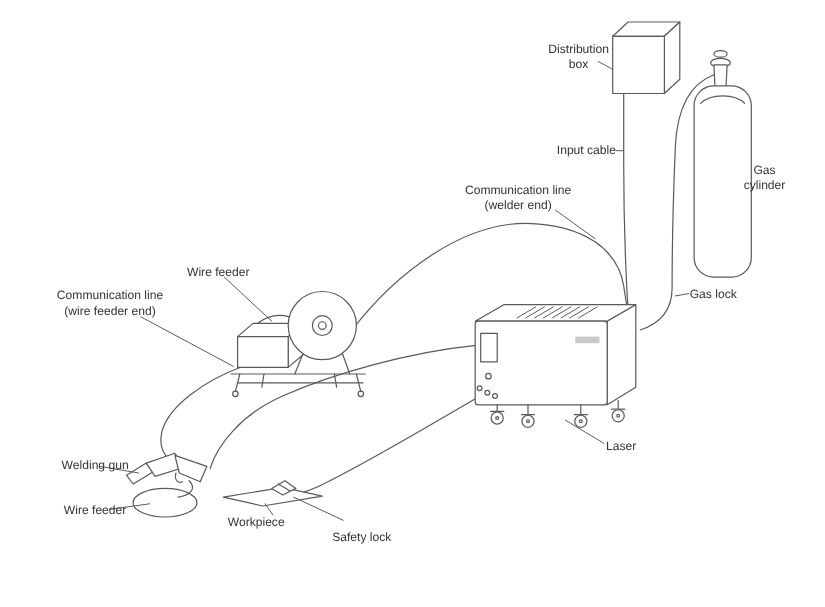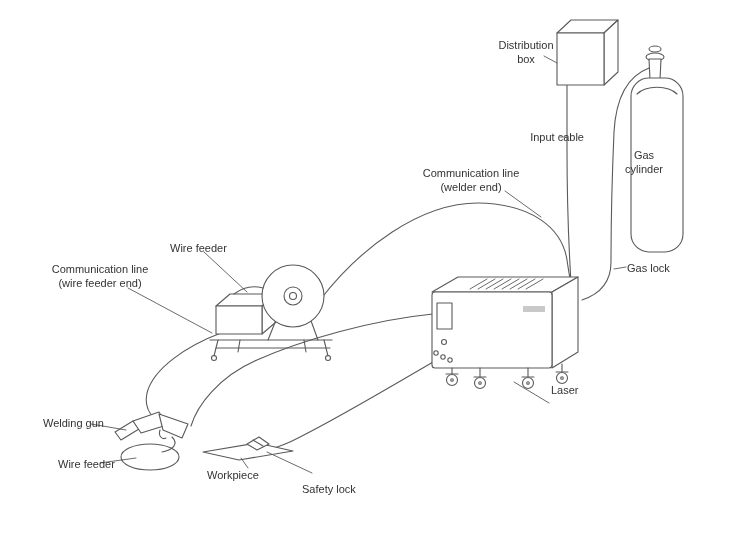--- a/index.html
+++ b/index.html
@@ -138,38 +138,38 @@
       <path d="M100,463 L136,458"></path>
       <path d="M248,468 L241,458"></path>
       <path d="M312,473 L267,452"></path>
       <path d="M549,403 L514,382"></path>
     </g>
   </svg>
 
   <div class="label center" style="left:490px;top:38px;width:72px">Distribution
 box</div>
 
-  <div class="label right" style="left:524px;top:130px;width:60px">Input cable</div>
+  <div class="label right" style="left:500px;top:130px;width:60px">Input cable</div>
 
-  <div class="label center" style="left:616px;top:148px;width:56px">Gas
+  <div class="label center" style="left:667px;top:148px;width:56px">Gas
 cylinder</div>
 
   <div class="label center" style="left:416px;top:166px;width:110px">Communication line
 (welder end)</div>
 
   <div class="label" style="left:627px;top:261px;width:48px">Gas lock</div>
 
   <div class="label" style="left:170px;top:241px;width:62px">Wire feeder</div>
 
   <div class="label center" style="left:40px;top:262px;width:120px">Communication line
 (wire feeder end)</div>
 
-  <div class="label" style="left:43px;top:416px;width:66px">Welding gun</div>
+  <div class="label" style="left:56px;top:416px;width:66px">Welding gun</div>
 
   <div class="label" style="left:58px;top:457px;width:62px">Wire feeder</div>
 
   <div class="label" style="left:207px;top:468px;width:58px">Workpiece</div>
 
   <div class="label" style="left:302px;top:482px;width:60px">Safety lock</div>
 
-  <div class="label" style="left:551px;top:383px;width:40px">Laser</div>
+  <div class="label" style="left:551px;top:399px;width:40px">Laser</div>
 
 </div>
 
 </body></html>

